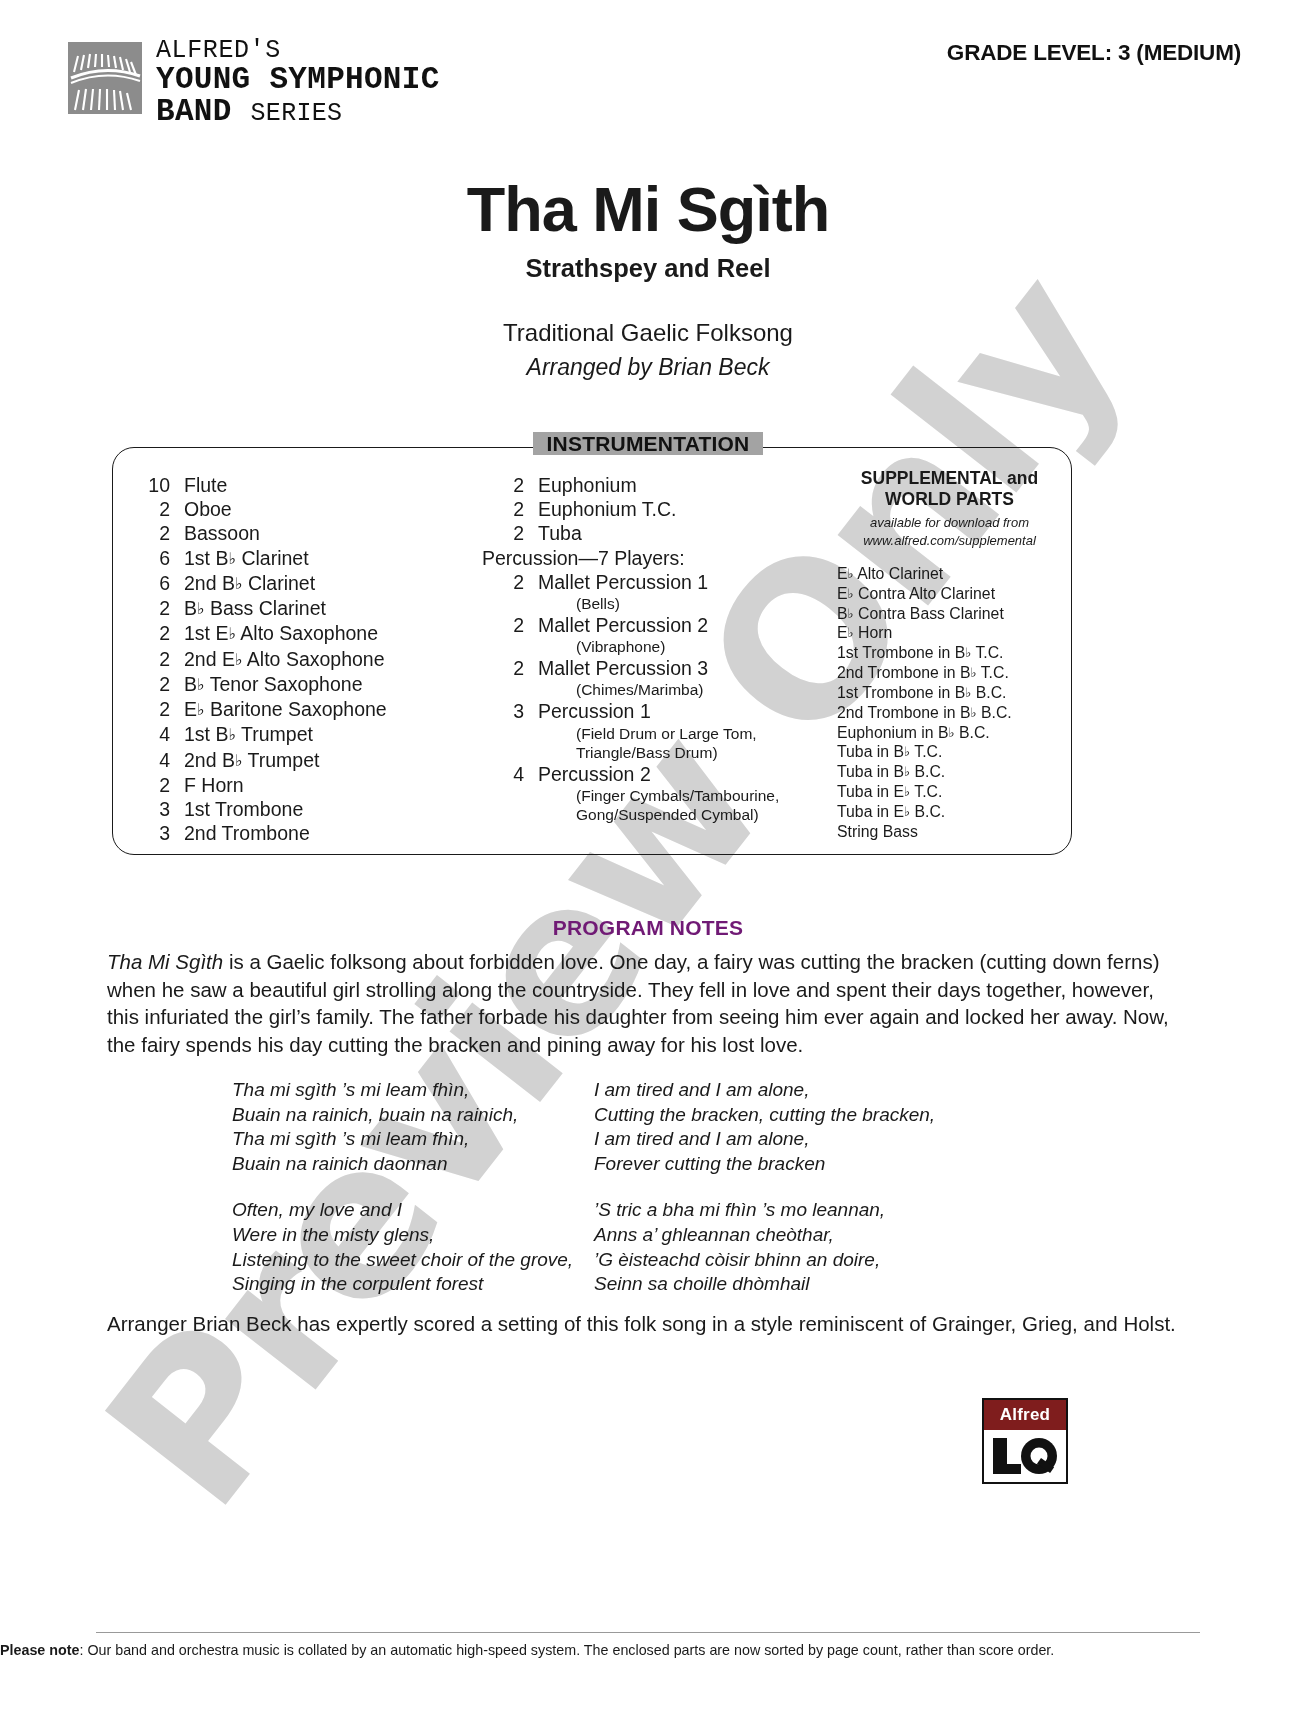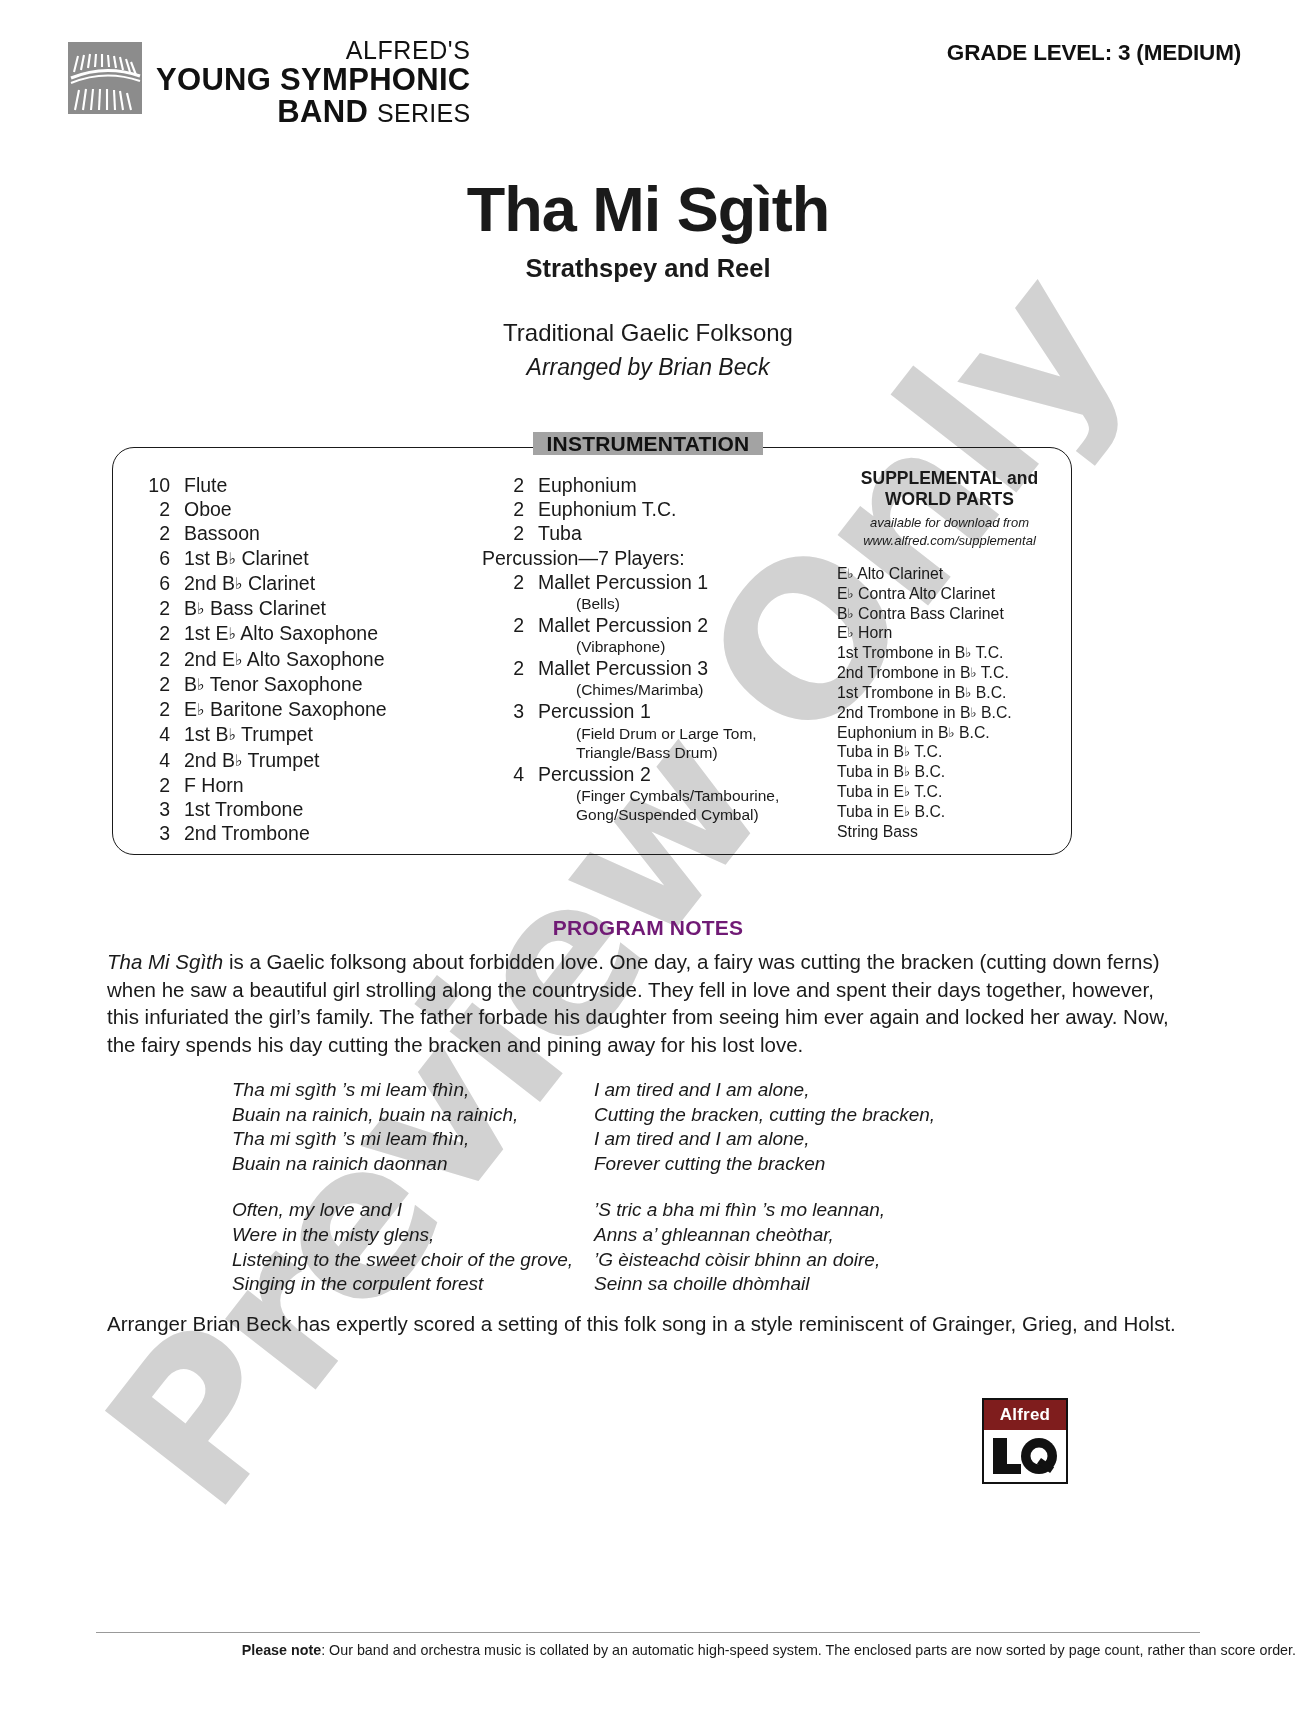--- a/index.html
+++ b/index.html
@@ -64,24 +64,23 @@
     height: 72px;
     background: #8c8c8c;
     position: relative;
     overflow: hidden;
     flex: 0 0 auto;
   }
   .logo-mark svg { display: block; }
   .logo-words {
     margin-left: 14px;
     margin-top: -4px;
-    font-family: Liberation Sans, sans-serif;
+    font-family: Liberation Mono, monospace;
     line-height: 1.0;
     color: #111;
-    text-align: right;
   }
   .logo-l1 {
     font-size: 25px;
     letter-spacing: 0.6px;
     font-weight: normal;
   }
   .logo-l2 {
     font-size: 31px;
     font-weight: bold;
     letter-spacing: 0.3px;
@@ -346,21 +345,21 @@
     left: 96px;
     top: 1632px;
     width: 1104px;
     border-top: 1px solid #999;
   }
   .footer-note {
     position: absolute;
     left: 0;
     top: 1642px;
     width: 1296px;
-    text-align: right;
+    text-align: left;
     font-size: 14.3px;
     color: #1a1a1a;
   }
   .footer-note b { font-weight: bold; }
 </style>
 </head>
 <body>
 
 <div id="watermark">
   <div class="wmtext" id="wm-a">Preview Only</div>

